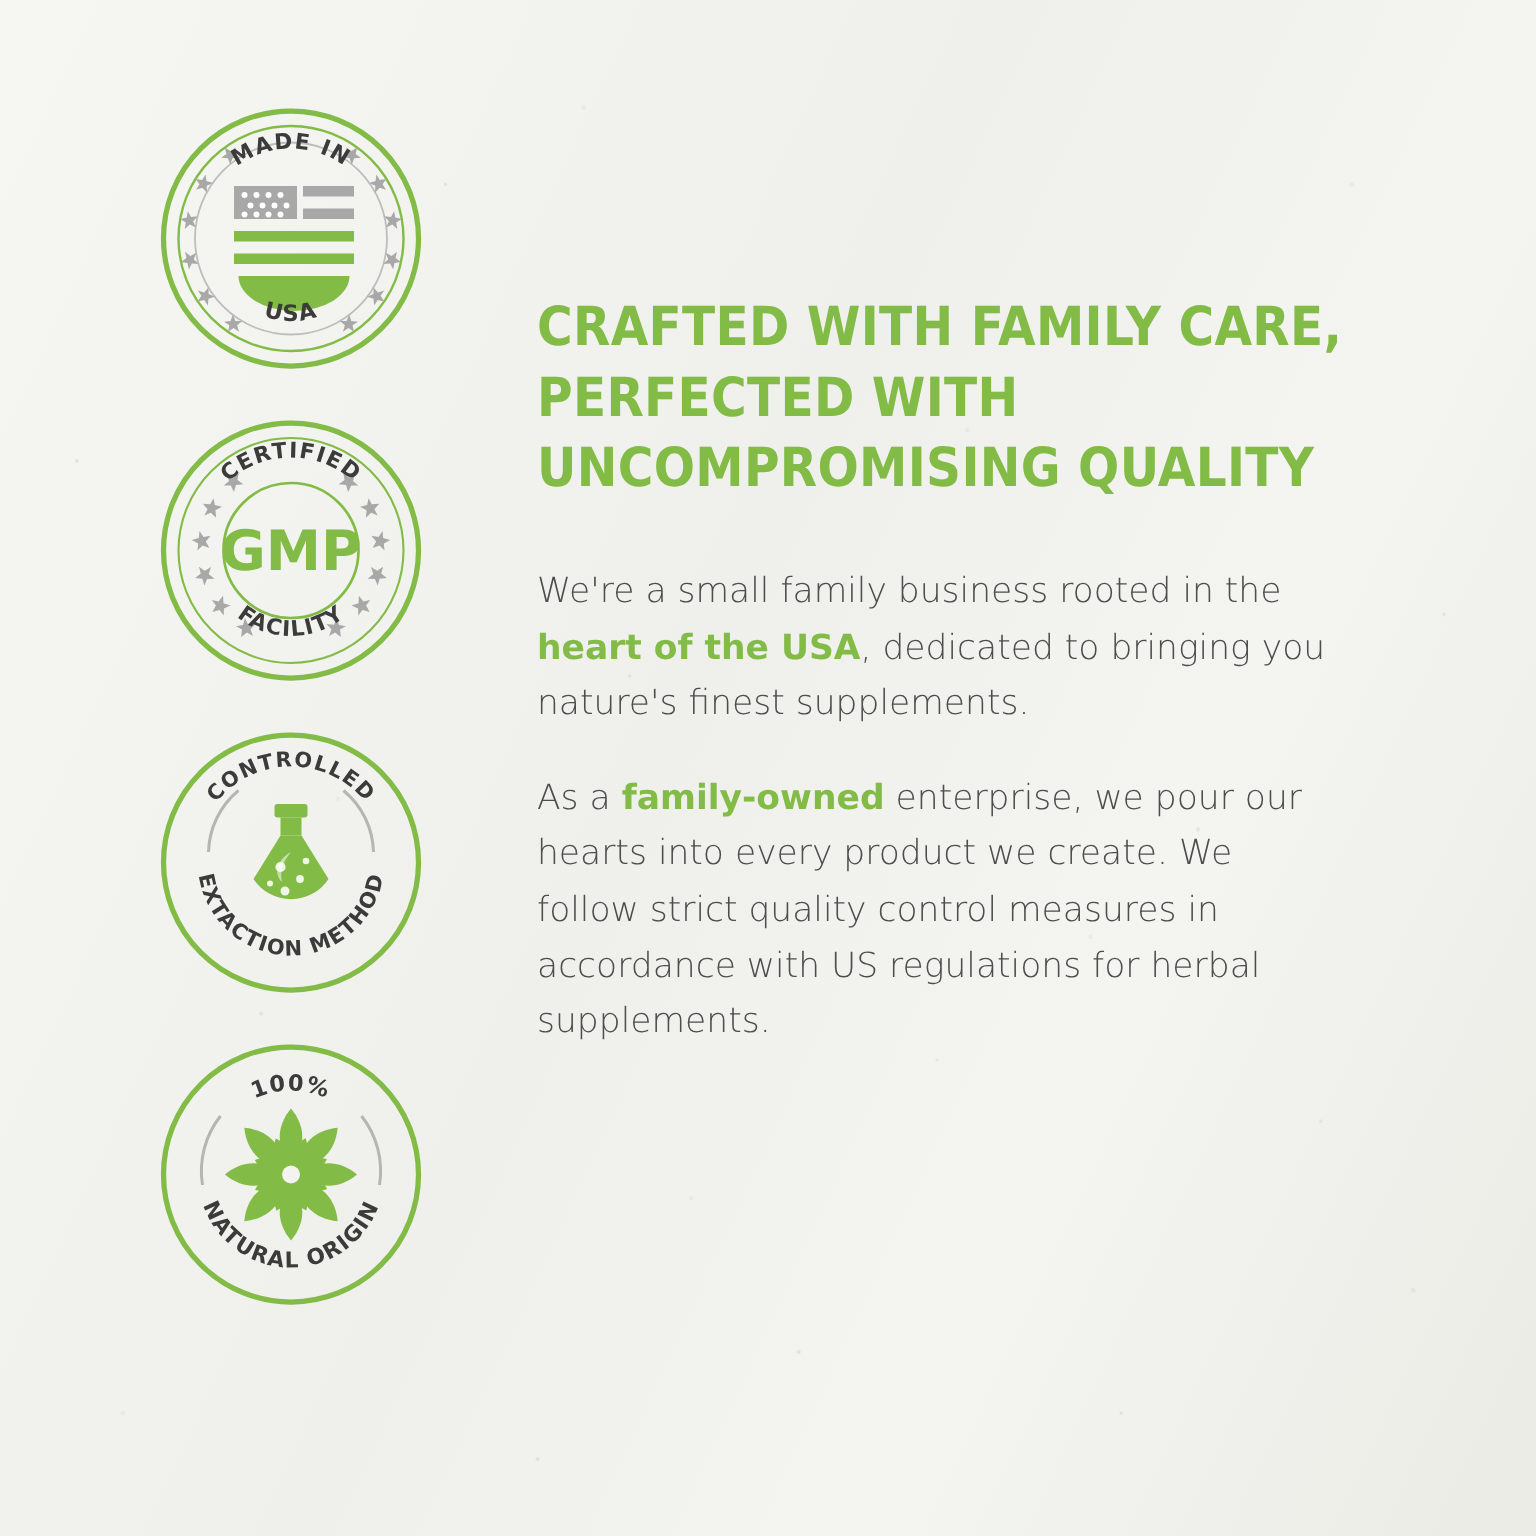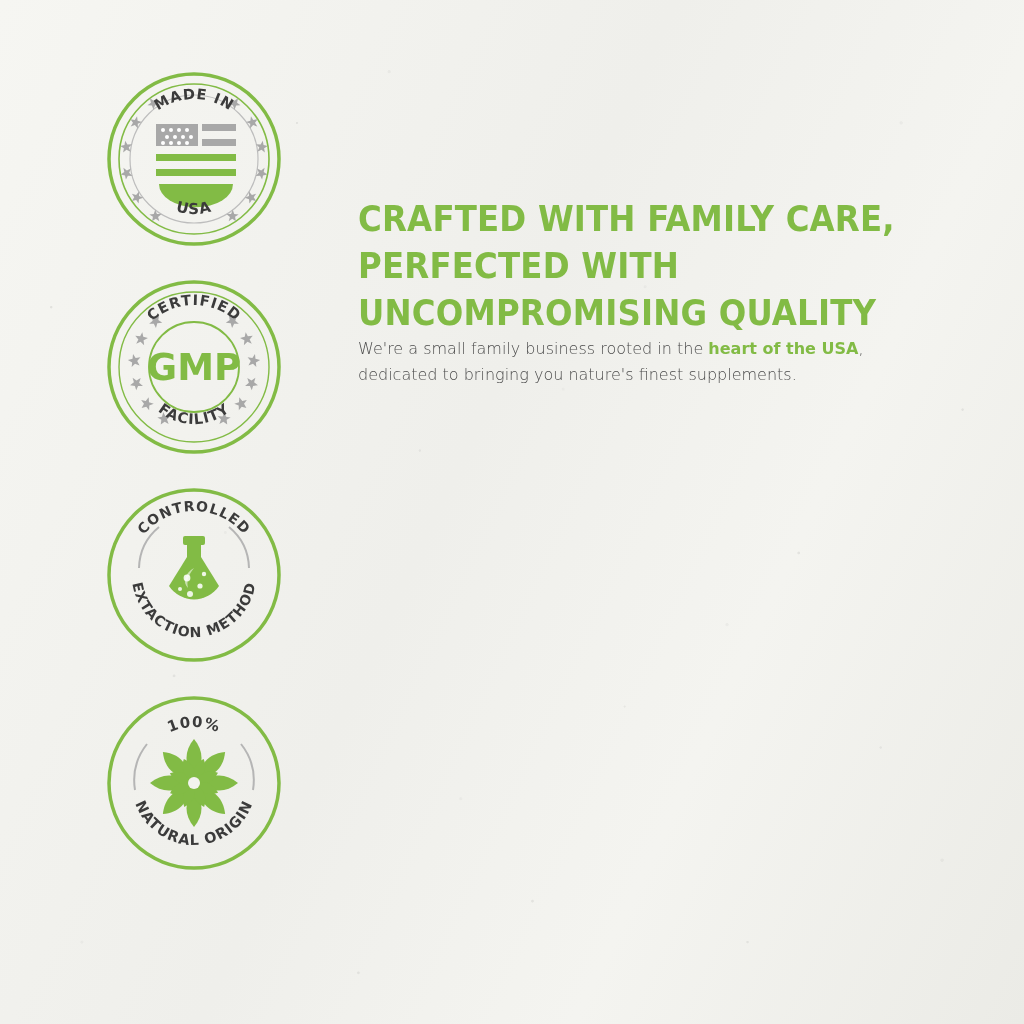--- a/index.html
+++ b/index.html
@@ -85,22 +85,23 @@
     font-size: 36px;
     line-height: 1.3;
     letter-spacing: 0.2px;
     font-weight: 700;
     text-transform: uppercase;
     font-family: "DejaVu Sans", sans-serif;
     font-stretch: condensed;
   }
 
   .body-block {
+    margin-top: 40px;
     color: #4d4d4d;
-    font-size: 16px;
+    font-size: 23px;
     line-height: 1.62;
     font-family: "DejaVu Sans", sans-serif;
     font-weight: 300;
     max-width: 530px;
   }
   .body-block p { margin: 0 0 26px 0; }
   .body-block p:last-child { margin-bottom: 0; }
   .hl { color: #82bb45; font-weight: 700; }
 
   .badge-ring-text {
@@ -360,15 +361,16 @@
       </svg>
     </div>
 
   </div>
 
   <div class="content">
     <h1 class="headline">CRAFTED WITH FAMILY CARE, PERFECTED WITH UNCOMPROMISING QUALITY</h1>
 
     <div class="body-block">
       <p><span>We're a small family business rooted in the </span><span class="hl">heart of the USA</span><span>, dedicated to bringing you nature's finest supplements.</span></p>
+      <p><span>As a </span><span class="hl">family-owned</span><span> enterprise, we pour our hearts into every product we create. We follow strict quality control measures in accordance with US regulations for herbal supplements.</span></p>
     </div>
   </div>
 </div>
 
 </body></html>

